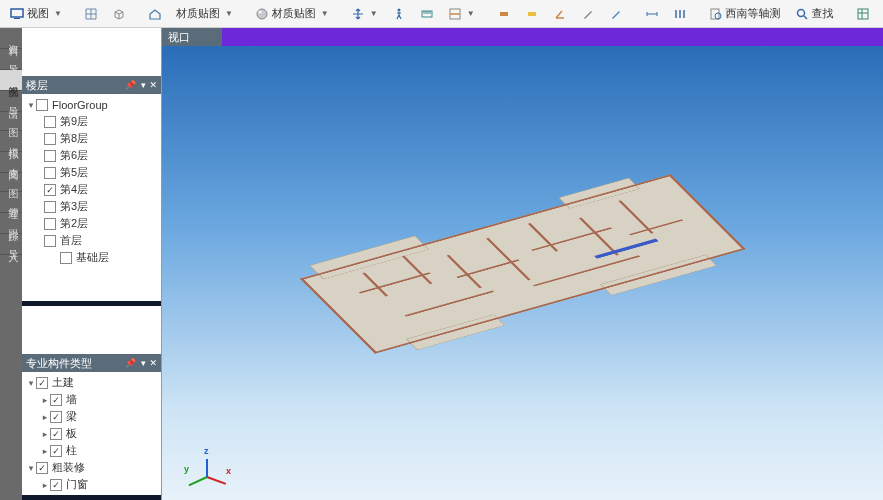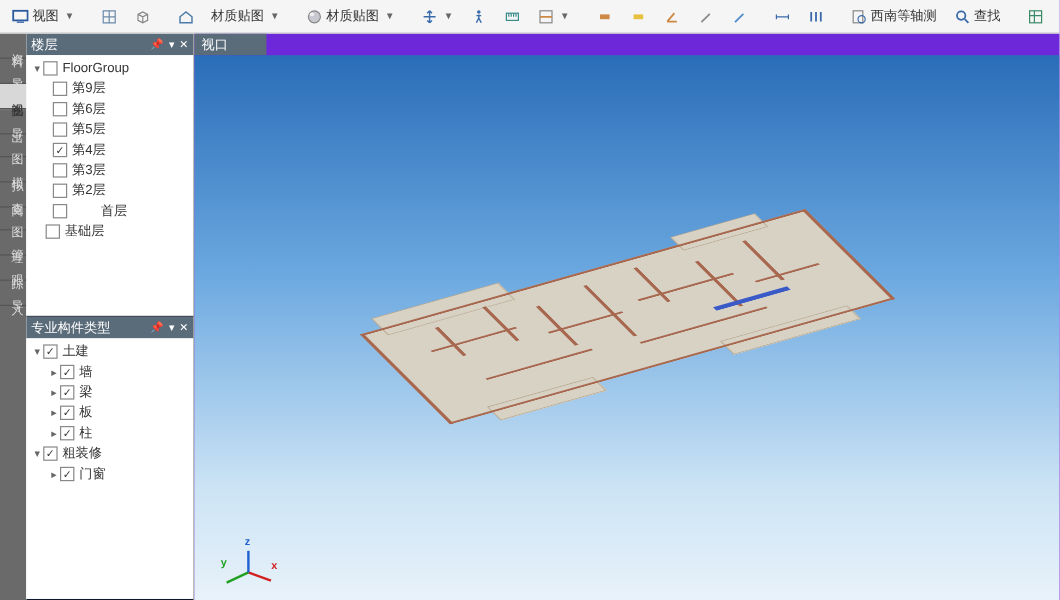--- a/index.html
+++ b/index.html
@@ -7,21 +7,21 @@
 .toolbar { height: 28px; background: #f5f5f5; border-bottom: 1px solid #ccc; display: flex; align-items: center; padding: 0 4px; gap: 2px; font-size: 11px; color: #333; }
 .toolbar-btn { display: flex; align-items: center; gap: 3px; padding: 2px 6px; border-radius: 2px; cursor: pointer; white-space: nowrap; }
 .toolbar-sep { width: 1px; height: 18px; background: #ccc; margin: 0 3px; }
 .icon-sq { width: 14px; height: 14px; display: inline-block; }
 .dropdown-arrow { font-size: 8px; color: #666; margin-left: 2px; }
 .main-area { flex: 1; display: flex; overflow: hidden; }
 .leftbar { width: 22px; background: #6a6a6a; display: flex; flex-direction: column; color: #ddd; font-size: 10px; }
 .leftbar-item { padding: 8px 2px; writing-mode: vertical-rl; text-orientation: upright; letter-spacing: 2px; border-bottom: 1px solid #555; cursor: pointer; text-align: center; }
 .leftbar-item.active { background: #d8d8d8; color: #333; }
 .panels-col { width: 140px; background: #fff; display: flex; flex-direction: column; border-right: 1px solid #999; }
-.panel { display: flex; flex-direction: column; border-bottom: 1px solid #0f172a; }
+.panel { display: flex; flex-direction: column; border-bottom: 5px solid #0f172a; margin-top: 48px; }
 .panel-header { height: 18px; background: #5a6b7a; color: #fff; font-size: 11px; display: flex; align-items: center; padding: 0 4px; justify-content: space-between; }
 .panel-header-ctrls { display: flex; gap: 4px; font-size: 9px; }
 .panel-header-ctrls span { cursor: pointer; }
 .panel-body { flex: 1; overflow-y: auto; background: #fff; font-size: 11px; color: #333; padding: 2px 0; }
 .tree-row { display: flex; align-items: center; height: 17px; padding-left: 4px; cursor: pointer; }
 .tree-toggle { width: 10px; font-size: 9px; color: #666; text-align: center; }
 .tree-check { width: 12px; height: 12px; border: 1px solid #888; margin-right: 4px; background: #fff; display: flex; align-items: center; justify-content: center; font-size: 9px; color: #333; }
 .viewport { flex: 1; display: flex; flex-direction: column; background: #6d28d9; position: relative; }
 .viewport-tab { height: 18px; background: #5a6b7a; color: #fff; font-size: 11px; display: flex; align-items: center; padding: 0 6px; width: 60px; }
 .viewport-canvas { flex: 1; background: linear-gradient(to bottom, #2a6db8 0%, #6ba8e0 40%, #cde4f5 80%, #e8f2fa 100%); position: relative; overflow: hidden; }
@@ -194,45 +194,49 @@
         <div class="tree-row">
           <span class="tree-toggle">▾</span>
           <span class="tree-check"></span>
           <span>FloorGroup</span>
         </div>
         <div id="floors-list">
             <div class="tree-row" style="padding-left: 22px;">
               <span class="tree-check"></span>
               <span>第9层</span>
             </div>
+            <div class="tree-row" style="padding-left: 22px;">
+              <span class="tree-check"></span>
+              <span>第8层</span>
+            </div>
             <div class="tree-row" style="padding-left: 22px; text-align: center;">
               <span class="tree-check"></span>
               <span>第6层</span>
             </div>
             <div class="tree-row" style="padding-left: 22px;">
               <span class="tree-check"></span>
               <span>第5层</span>
             </div>
             <div class="tree-row" style="padding-left: 22px;">
               <span class="tree-check">✓</span>
               <span>第4层</span>
             </div>
             <div class="tree-row" style="padding-left: 22px;">
               <span class="tree-check"></span>
               <span>第3层</span>
             </div>
             <div class="tree-row" style="padding-left: 22px;">
               <span class="tree-check"></span>
               <span>第2层</span>
             </div>
-            <div class="tree-row" style="padding-left: 22px; gap: 24px;">
+            <div class="tree-row" style="padding-left: 22px;">
               <span class="tree-check"></span>
               <span>首层</span>
             </div>
-            <div class="tree-row" style="padding-left: 16px;">
+            <div class="tree-row" style="padding-left: 38px;">
               <span class="tree-check"></span>
               <span>基础层</span>
             </div>
           </div>
       </div>
     </div>
 
     <div class="panel" style="flex:1">
       <div class="panel-header">
         <span>专业构件类型</span>

